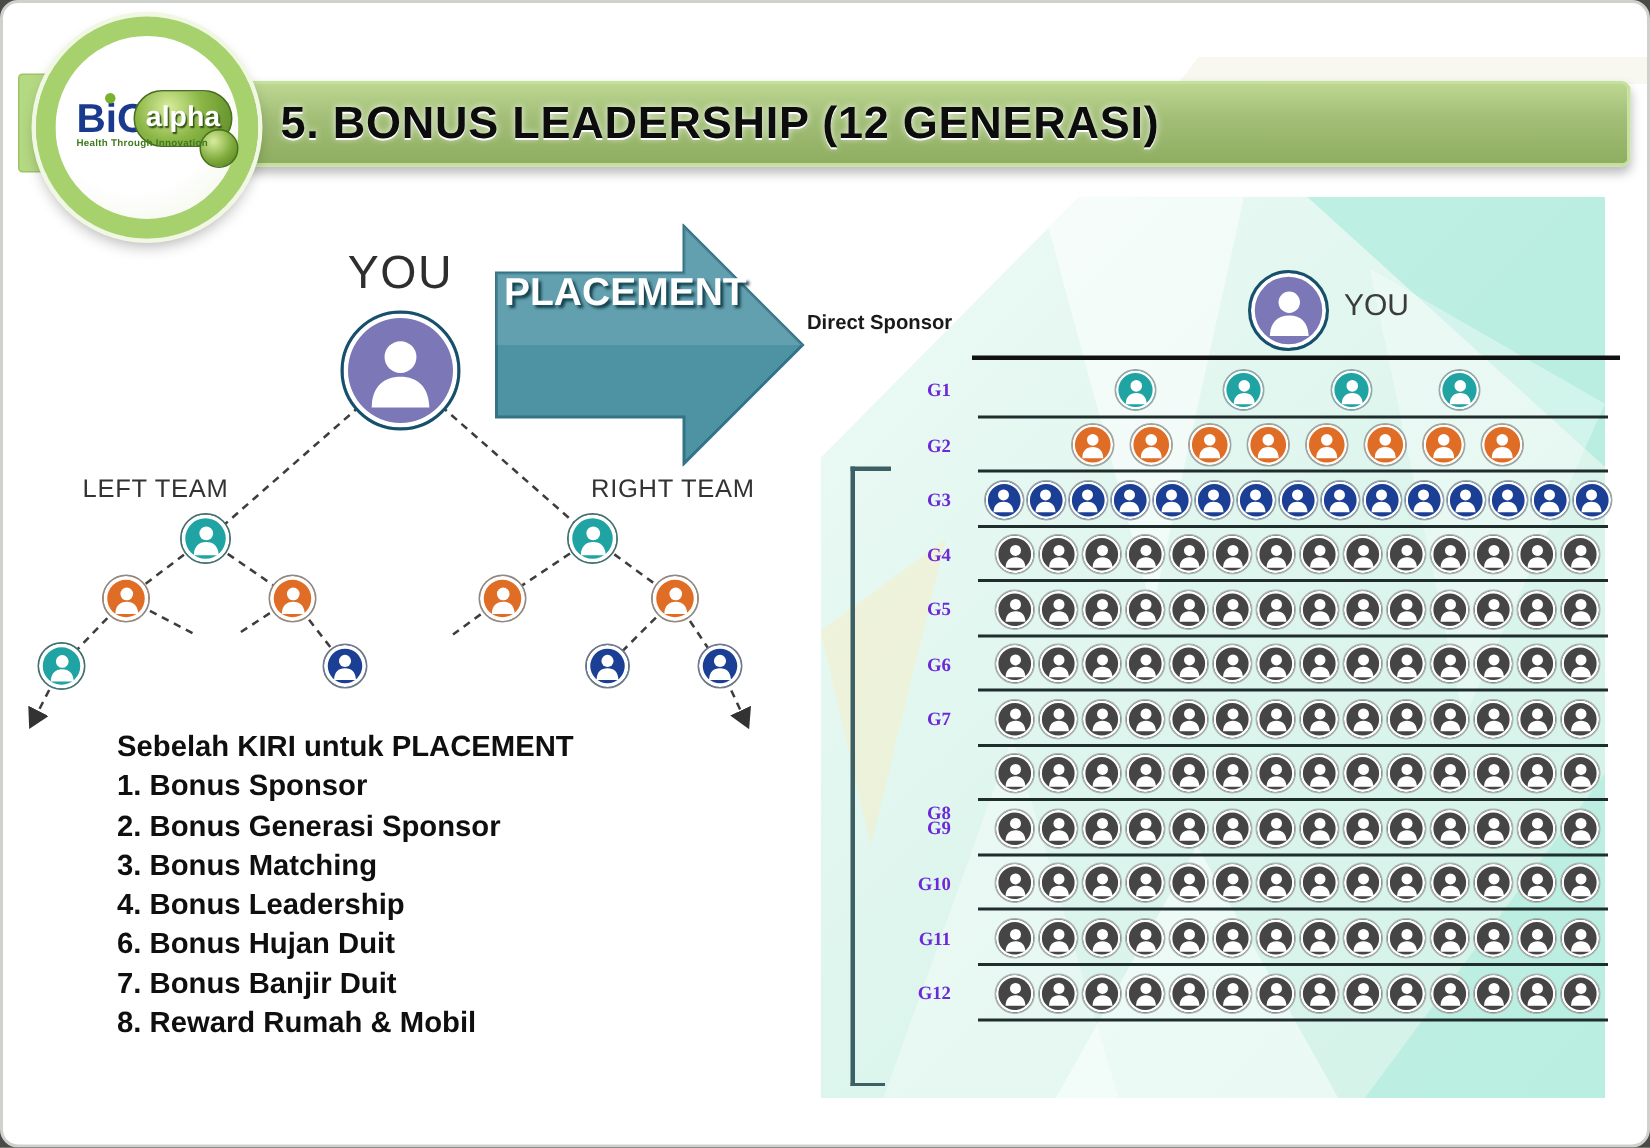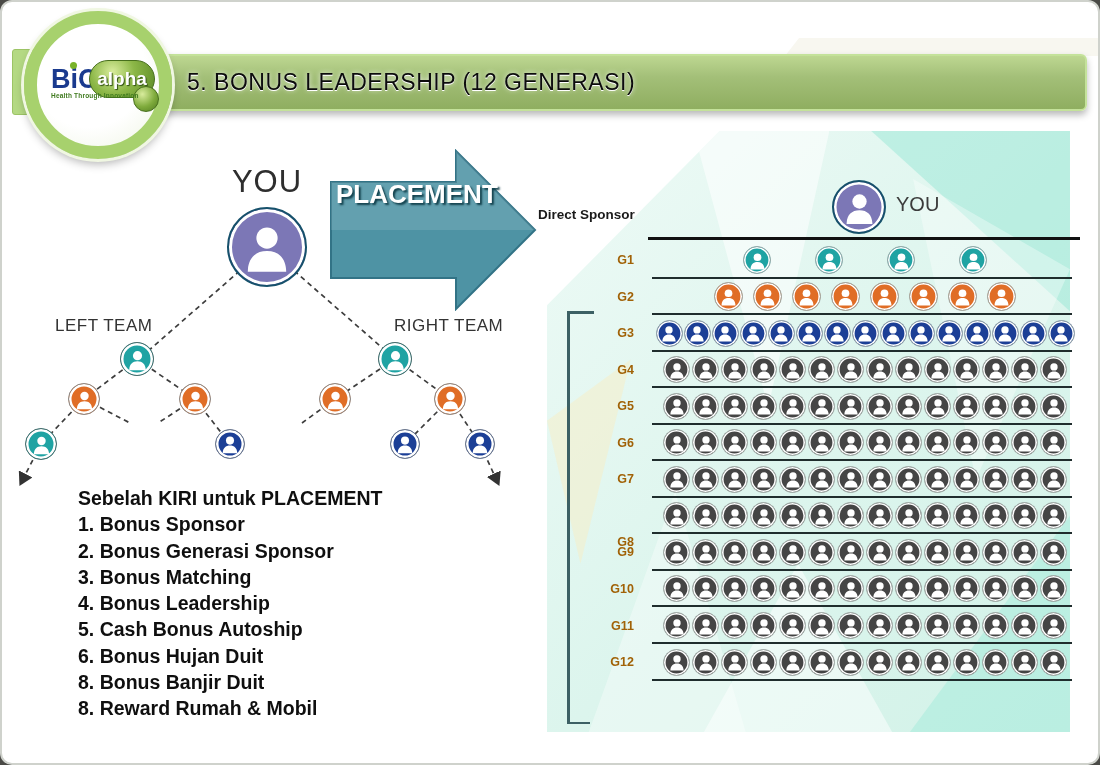--- a/index.html
+++ b/index.html
@@ -12,21 +12,21 @@
   }
   
   .banner{
     position:absolute;left:35px;top:52px;width:1050px;height:57px;
     background:linear-gradient(#bdd791 0%,#a3bf78 40%,#8fae60 100%);
     border:2px solid #c4e29a;border-radius:6px;
     box-shadow:0 4px 7px rgba(0,0,0,.28);
     display:flex;align-items:center;padding-left:148px;
   }
   .banner h1{
-    margin:0;font-size:23px;font-weight:normal;color:#0c0c0c;letter-spacing:.5px;
+    margin:0;font-size:30px;font-weight:bold;color:#0c0c0c;letter-spacing:.5px;
     text-shadow:0 1px 0 #ffffff,0 0 5px rgba(255,255,255,.85);
   }
   .top-deco{
     position:absolute;left:790px;top:36px;width:340px;height:18px;
     background:#f6f5ec;transform:skewX(-38deg);opacity:.8;
   }
   .logo-tab{
     position:absolute;left:10px;top:47px;width:30px;height:66px;
     background:#b4d983;border:1px solid #9cc465;border-radius:3px;
   }
@@ -91,21 +91,21 @@
   .direct-sponsor{
     position:absolute;left:536px;top:205px;width:100px;
     font-size:13.5px;font-weight:bold;color:#1a1a1a;z-index:2;
   }
   .you-right-label{position:absolute;left:894px;top:191px;font-size:20px;color:#3c3c3c;z-index:2;}
   .thick-line{position:absolute;left:646px;top:235px;width:432px;height:3px;background:#111;z-index:2;}
   .bracket{position:absolute;background:#3c6064;z-index:2;}
   .row-line{position:absolute;background:#1f2d2d;height:2px;z-index:2;}
   .g-label{
     position:absolute;width:60px;text-align:right;z-index:2;
-    font-size:12.5px;font-weight:bold;color:#a16207;
+    font-size:12.5px;font-weight:bold;color:#6d28d9;font-family:Liberation Serif, serif;
   }
   .icon-row{position:absolute;display:flex;align-items:center;z-index:2;}
 </style>
 </head>
 <body>
 
 <div class="slide">
 
   <div class="top-deco"></div>
 
@@ -242,23 +242,22 @@
     </div>
   </div>
 
   <div class="notes">
     <div>Sebelah KIRI untuk PLACEMENT</div>
     <div id="notes-items">
         <div>1. Bonus Sponsor</div>
         <div>2. Bonus Generasi Sponsor</div>
         <div>3. Bonus Matching</div>
         <div>4. Bonus Leadership</div>
-        <div>5. Cash Bonus Autoship</div>
         <div>6. Bonus Hujan Duit</div>
-        <div>8. Bonus Banjir Duit</div>
+        <div>7. Bonus Banjir Duit</div>
         <div>8. Reward Rumah &amp; Mobil</div>
       </div>
   </div>
 
   <div class="direct-sponsor">Direct Sponsor</div>
   <div class="you-right-label">YOU</div>
   <div class="thick-line"></div>
 
   <div class="bracket" style="left:565px;top:309px;width:2.5px;height:413px;"></div>
   <div class="bracket" style="left:565px;top:309px;width:27px;height:2.5px;"></div>

